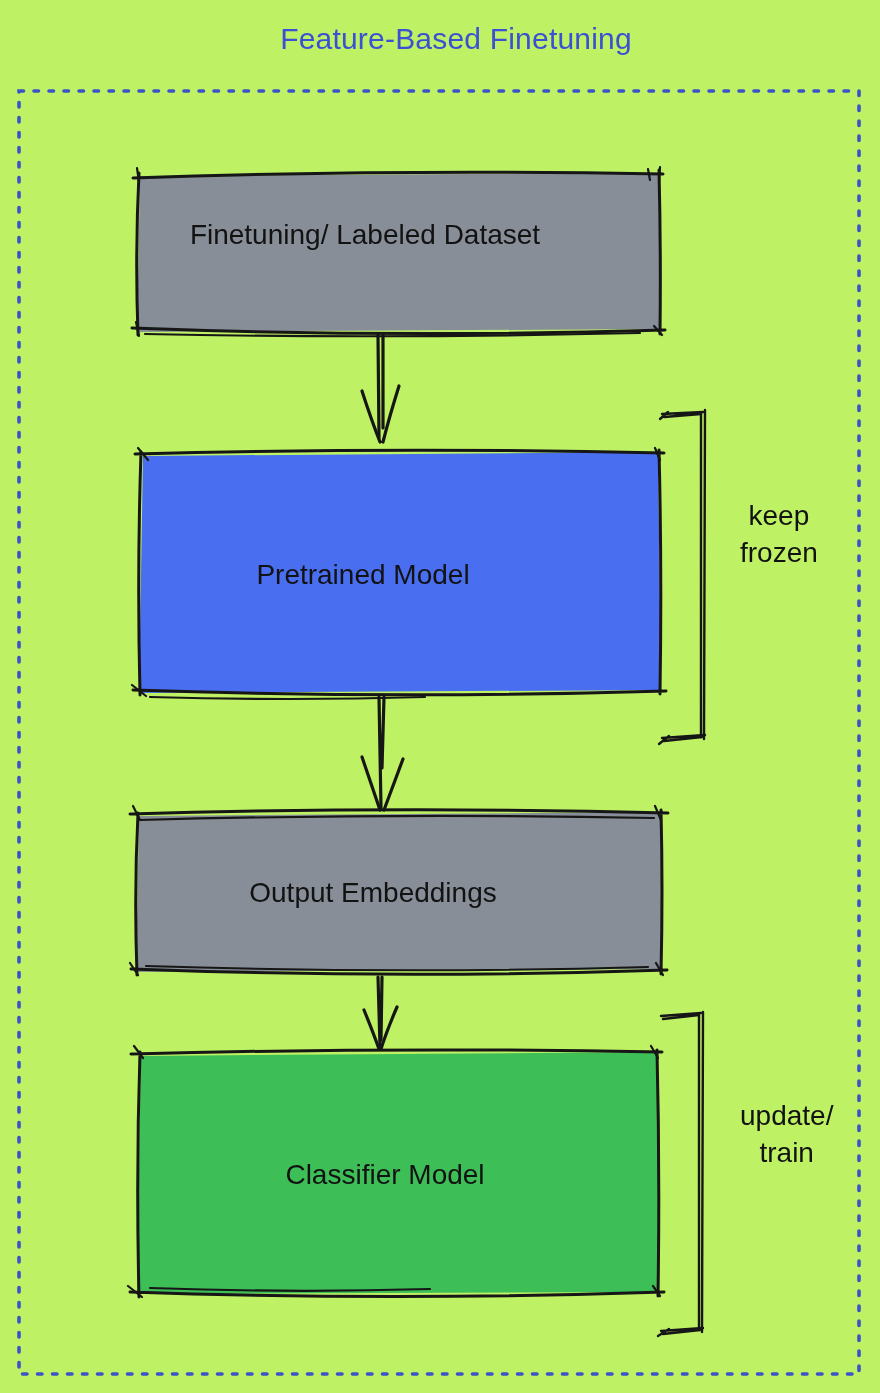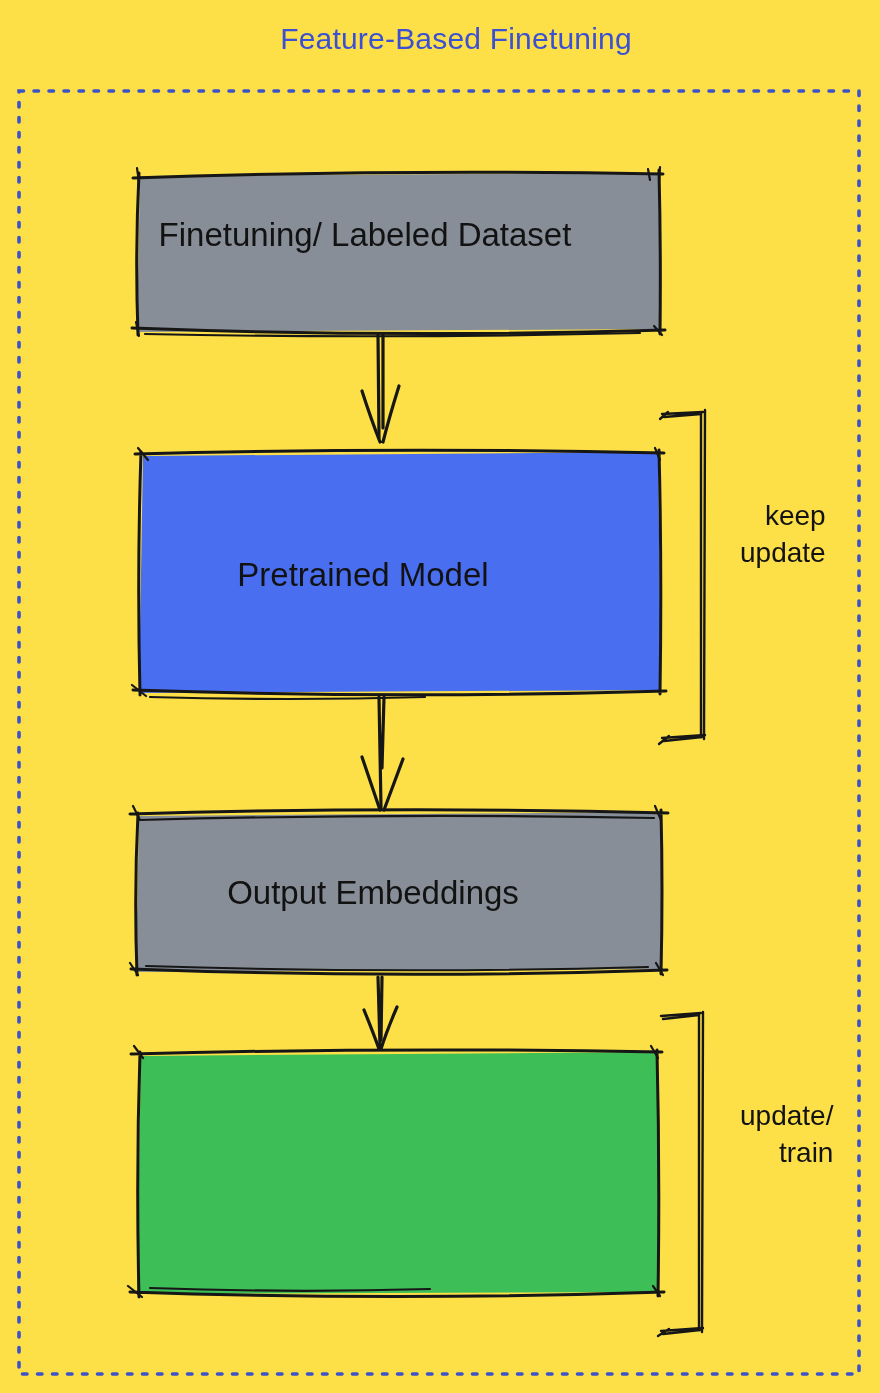--- a/index.html
+++ b/index.html
@@ -1,20 +1,20 @@
 <!DOCTYPE html>
 <html><head>
 <meta charset="utf-8">
 <style>
   html, body { margin: 0; padding: 0; background: #ffffff; }
   .canvas {
     position: relative;
     width: 880px;
     height: 1393px;
-    background: #fde047;
+    background: #bef264;
     font-family: "Liberation Sans", sans-serif;
     overflow: hidden;
   }
   .diagram-title {
     position: absolute;
     left: 16px;
     top: 22px;
     width: 880px;
     text-align: center;
     font-size: 30px;
@@ -27,30 +27,30 @@
     left: 0; top: 0;
     width: 880px; height: 1393px;
   }
   .ink { fill: none; stroke: #161616; stroke-width: 3; stroke-linecap: round; }
   .ink-thin { fill: none; stroke: #161616; stroke-width: 2.2; stroke-linecap: round; }
   .arrow { fill: none; stroke: #161616; stroke-width: 3.2; stroke-linecap: round; }
   .bracket { fill: none; stroke: #161616; stroke-width: 2.4; stroke-linecap: round; }
   .box-label {
     position: absolute;
     text-align: center;
-    font-size: 33px;
+    font-size: 28px;
     line-height: 34px;
     color: #121212;
   }
   .side-label {
     position: absolute;
     font-size: 28px;
     line-height: 37px;
     color: #121212;
-    text-align: right;
+    text-align: center;
   }
   .side-label span { display: block; }
 </style>
 </head>
 <body>
 
 <div class="canvas">
 
   <div class="diagram-title">Feature-Based Finetuning</div>
 
@@ -109,24 +109,25 @@
       <path class="bracket" d="M661 1331 L703 1328 M663 1334 L700 1330 M658 1336 L669 1329"></path>
     </g>
   </svg>
 
   <div class="box-label" style="left:150px; top:218px; width:430px;">Finetuning/ Labeled Dataset</div>
 
   <div class="box-label" style="left:140px; top:558px; width:446px;">Pretrained Model</div>
 
   <div class="box-label" style="left:137px; top:876px; width:472px;">Output Embeddings</div>
 
+  <div class="box-label" style="left:138px; top:1158px; width:494px;">Classifier Model</div>
 
   <div class="side-label" style="left:740px; top:497px;">
     <span>keep</span>
-    <span>update</span>
+    <span>frozen</span>
   </div>
 
   <div class="side-label" style="left:740px; top:1097px;">
     <span>update/</span>
     <span>train</span>
   </div>
 
 </div>
 
 </body></html>

